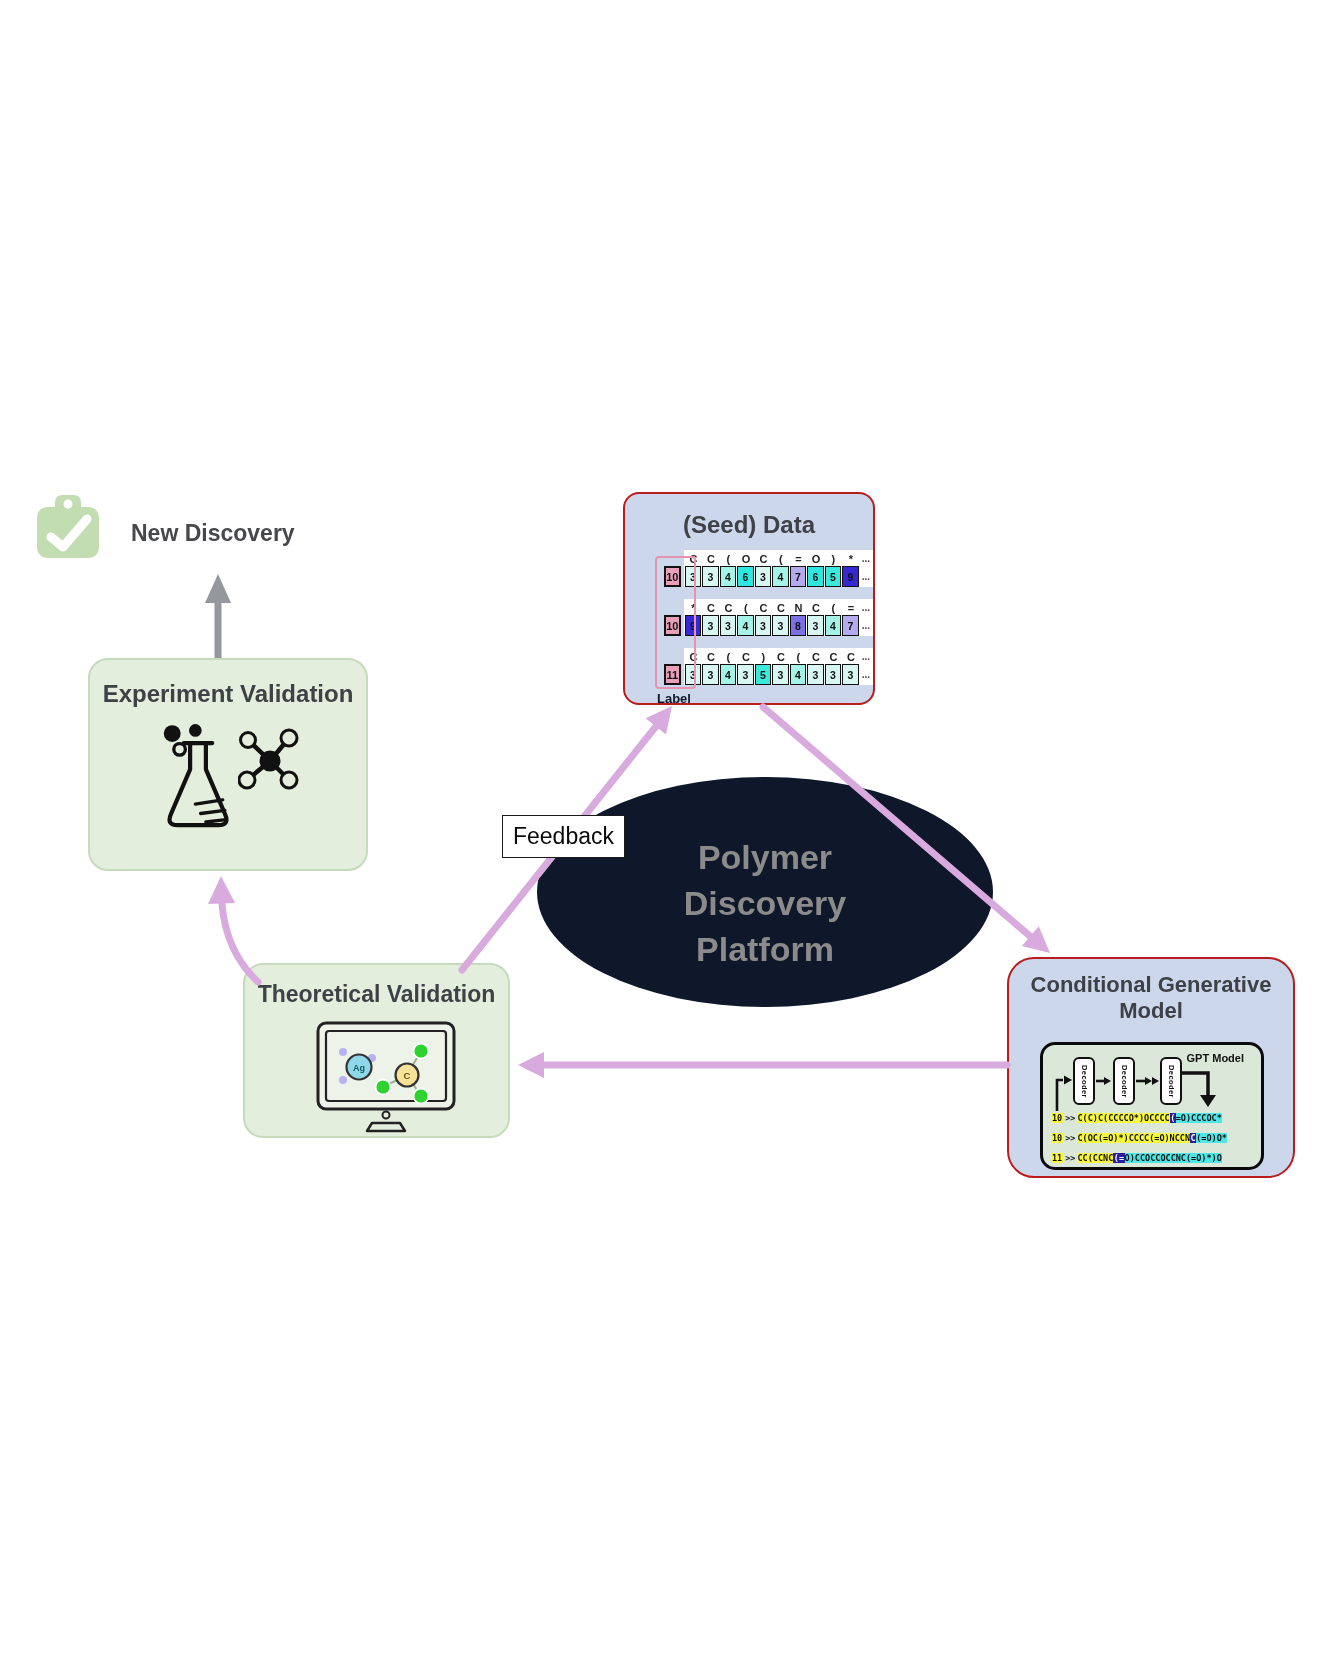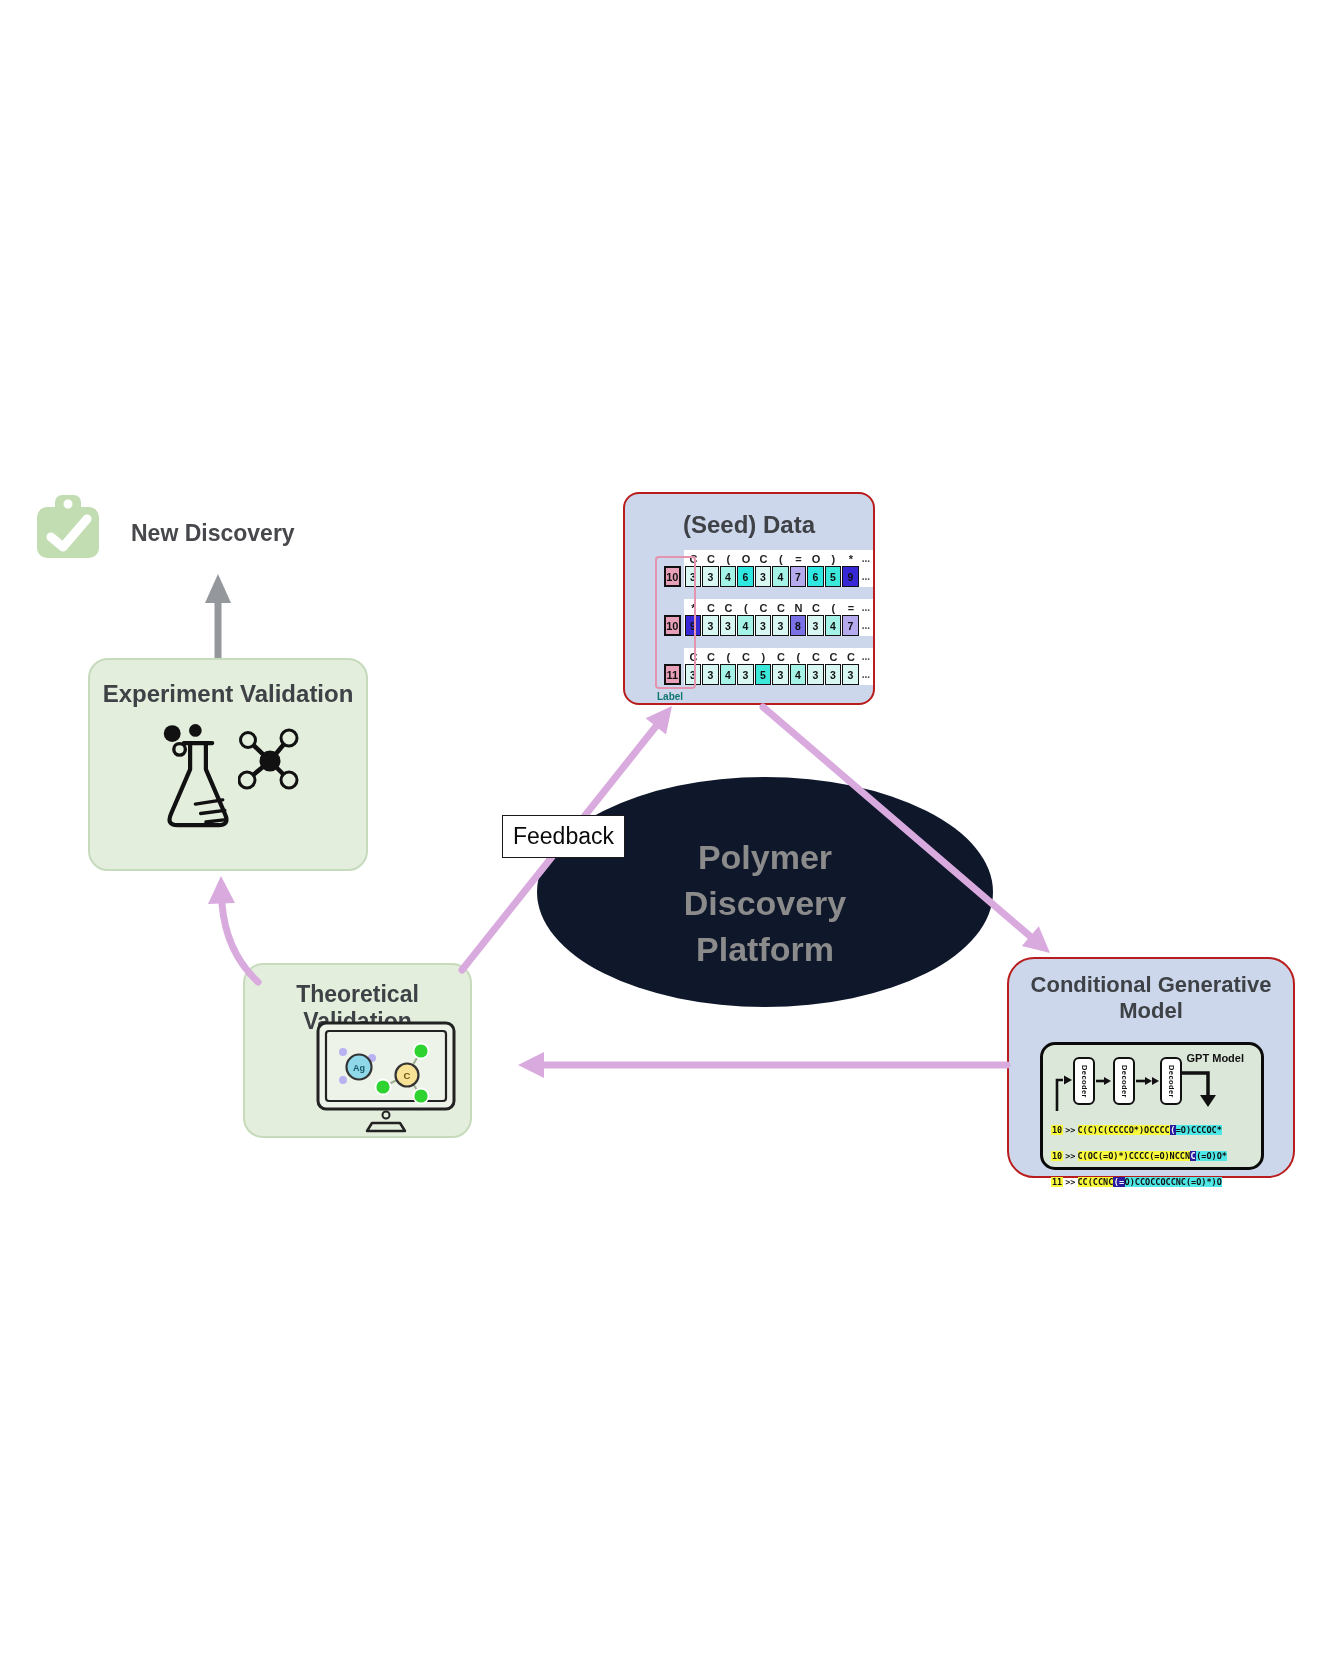--- a/index.html
+++ b/index.html
@@ -27,45 +27,45 @@
 .row-label-cell{width:25px;height:21px;background:#e8a0b8;border:2px solid #111;font-weight:bold;
   font-size:11px;display:flex;align-items:center;justify-content:center;margin-right:3px;color:#111}
 .token-strip{background:#fff;padding:1px 3px 0 1px}
 .letters-row{display:flex;height:15px;align-items:center}
 .lt{width:17.5px;text-align:center;font-weight:bold;font-size:11px;color:#222;flex:0 0 auto}
 .cells-row{display:flex;gap:1px;align-items:center}
 .token-cell{width:16.5px;height:21px;border:1.7px solid #111;display:flex;align-items:center;
   justify-content:center;font-weight:bold;font-size:10.5px;color:#111;flex:0 0 auto}
 .ellipsis{font-weight:bold;color:#444;font-size:10px;padding-left:2px}
 .label-outline{position:absolute;left:30px;top:62px;width:41px;height:133px;border:2px solid #e494ae;border-radius:4px}
-.label-caption{position:absolute;left:32px;top:197px;font-size:10px;font-weight:600;color:#0f766e}
+.label-caption{position:absolute;left:32px;top:197px;font-size:13px;font-weight:600;color:#0f172a}
 
 
 .platform-ellipse{left:537px;top:777px;width:456px;height:230px;background:#0f172a;border-radius:50%;
   display:flex;flex-direction:column;align-items:center;justify-content:center;padding-top:22px;z-index:1}
 .platform-line{font-size:34px;font-weight:bold;color:#8b8b8b;line-height:1.36}
 
 
 .feedback-label{left:502px;top:815px;width:123px;height:43px;background:#fff;border:1.5px solid #1a1a1a;
   display:flex;align-items:center;justify-content:center;font-size:23px;color:#0a0a0a;z-index:6}
 
 
-.theo-box{left:243px;top:963px;width:229px;height:175px}
+.theo-box{left:243px;top:963px;width:267px;height:175px}
 .theo-title{padding-top:16px;font-size:23px}
 
 
 .gen-box{left:1007px;top:957px;width:288px;height:221px;border-radius:27px}
 .gen-title{padding-top:13px;font-size:22px}
 .gpt-box{position:absolute;left:31px;top:83px;width:224px;height:128px;background:#dbe7d8;
   border:3px solid #0a0a0a;border-radius:15px}
 .decoder{position:absolute;width:22px;height:48px;top:12px;background:#fff;border:2.2px solid #111;
   border-radius:6px;display:flex;align-items:center;justify-content:center}
 .decoder span{writing-mode:vertical-rl;font-size:7.5px;font-weight:600;letter-spacing:.4px;color:#111}
 .gpt-label{position:absolute;right:17px;top:7px;font-size:11px;font-weight:700;color:#111}
-.smiles-lines{position:absolute;left:8px;top:79px;display:flex;flex-direction:column;gap:13px}
+.smiles-lines{position:absolute;left:8px;top:67px;display:flex;flex-direction:column;gap:7px}
 .smiles-line{font-family:"DejaVu Sans Mono",monospace;font-size:8.5px;font-weight:bold;white-space:nowrap;color:#111;line-height:13px}
 .sm-id{background:#f8f83c;padding:0 1px}
 .sm-sep{padding:0 2px}
 .sm-pre{background:#f8f83c}
 .sm-mid{background:#2a1c9e;color:#fff;padding:0 .5px}
 .sm-post{background:#4fe6e6}
 
 .arrows{position:absolute;left:0;top:0;z-index:5;pointer-events:none}
 </style>
 </head>

